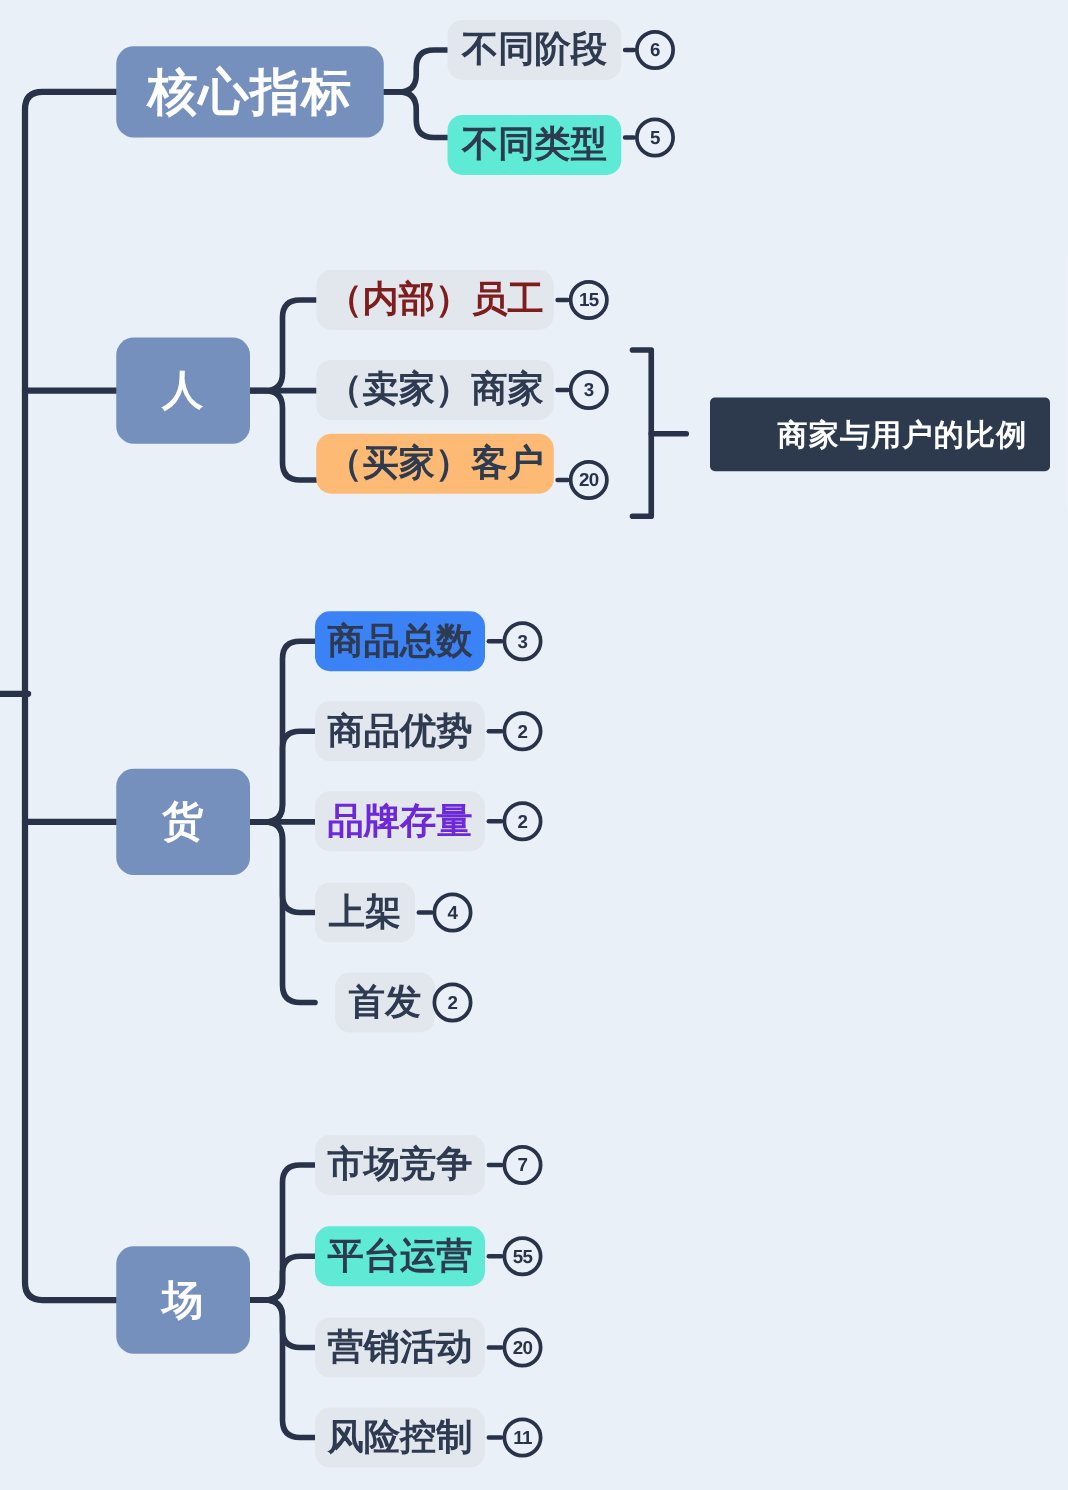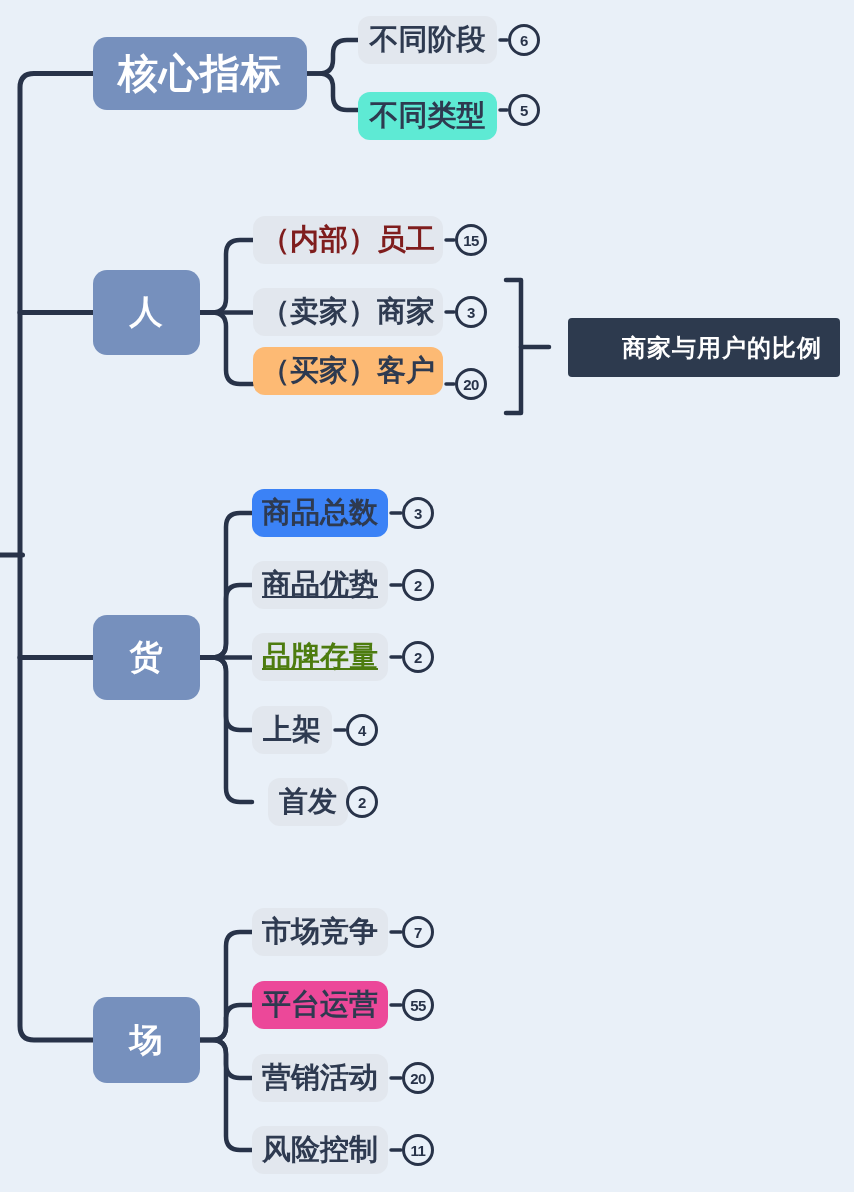--- a/index.html
+++ b/index.html
@@ -66,31 +66,31 @@
       <div class="node child-node" style="left: 253px; top: 216px; width: 190px; height: 48px; background: rgb(226, 231, 238); color: #7f1d1d;">（内部）员工</div>
       <div class="node badge" style="left: 455px; top: 224px; width: 32px; height: 32px; background: rgb(233, 240, 248); color: rgb(40, 51, 73); border: 3px solid rgb(40, 51, 73);">15</div>
       <div class="node child-node" style="left: 253px; top: 288px; width: 190px; height: 48px; background: rgb(226, 231, 238); color: rgb(46, 58, 80);">（卖家）商家</div>
       <div class="node badge" style="left: 455px; top: 296px; width: 32px; height: 32px; background: rgb(233, 240, 248); color: rgb(40, 51, 73); border: 3px solid rgb(40, 51, 73);">3</div>
       <div class="node child-node" style="left: 253px; top: 347px; width: 190px; height: 48px; background: #fdba74; color: rgb(46, 58, 80);">（买家）客户</div>
       <div class="node badge" style="left: 455px; top: 368px; width: 32px; height: 32px; background: rgb(233, 240, 248); color: rgb(40, 51, 73); border: 3px solid rgb(40, 51, 73);">20</div>
       <div class="node annotation-node" style="left: 568px; top: 318px; width: 272px; height: 59px; background: rgb(45, 58, 78); color: rgb(255, 255, 255);">商家与用户的比例</div>
       <div class="node branch-node single" style="left: 93px; top: 615px; width: 107px; height: 85px; background: rgb(118, 144, 189); color: rgb(255, 255, 255);">货</div>
       <div class="node child-node" style="left: 252px; top: 489px; width: 136px; height: 48px; background: #3b82f6; color: rgb(46, 58, 80);">商品总数</div>
       <div class="node badge" style="left: 402px; top: 497px; width: 32px; height: 32px; background: rgb(233, 240, 248); color: rgb(40, 51, 73); border: 3px solid rgb(40, 51, 73);">3</div>
-      <div class="node child-node" style="left: 252px; top: 561px; width: 136px; height: 48px; background: rgb(226, 231, 238); color: rgb(46, 58, 80); text-decoration: underline;">商品优势</div>
+      <div class="node child-node" style="left: 252px; top: 561px; width: 136px; height: 48px; background: rgb(226, 231, 238); color: rgb(46, 58, 80);">商品优势</div>
       <div class="node badge" style="left: 402px; top: 569px; width: 32px; height: 32px; background: rgb(233, 240, 248); color: rgb(40, 51, 73); border: 3px solid rgb(40, 51, 73);">2</div>
-      <div class="node child-node" style="left: 252px; top: 633px; width: 136px; height: 48px; background: rgb(226, 231, 238); color: #4d7c0f; text-decoration: underline;">品牌存量</div>
+      <div class="node child-node" style="left: 252px; top: 633px; width: 136px; height: 48px; background: rgb(226, 231, 238); color: #6d28d9;">品牌存量</div>
       <div class="node badge" style="left: 402px; top: 641px; width: 32px; height: 32px; background: rgb(233, 240, 248); color: rgb(40, 51, 73); border: 3px solid rgb(40, 51, 73);">2</div>
       <div class="node child-node" style="left: 252px; top: 706px; width: 80px; height: 48px; background: rgb(226, 231, 238); color: rgb(46, 58, 80);">上架</div>
       <div class="node badge" style="left: 346px; top: 714px; width: 32px; height: 32px; background: rgb(233, 240, 248); color: rgb(40, 51, 73); border: 3px solid rgb(40, 51, 73);">4</div>
       <div class="node child-node" style="left: 268px; top: 778px; width: 80px; height: 48px; background: rgb(226, 231, 238); color: rgb(46, 58, 80);">首发</div>
       <div class="node badge" style="left: 346px; top: 786px; width: 32px; height: 32px; background: rgb(233, 240, 248); color: rgb(40, 51, 73); border: 3px solid rgb(40, 51, 73);">2</div>
       <div class="node branch-node single" style="left: 93px; top: 997px; width: 107px; height: 86px; background: rgb(118, 144, 189); color: rgb(255, 255, 255);">场</div>
       <div class="node child-node" style="left: 252px; top: 908px; width: 136px; height: 48px; background: rgb(226, 231, 238); color: rgb(46, 58, 80);">市场竞争</div>
       <div class="node badge" style="left: 402px; top: 916px; width: 32px; height: 32px; background: rgb(233, 240, 248); color: rgb(40, 51, 73); border: 3px solid rgb(40, 51, 73);">7</div>
-      <div class="node child-node" style="left: 252px; top: 981px; width: 136px; height: 48px; background: #ec4899; color: rgb(46, 58, 80);">平台运营</div>
+      <div class="node child-node" style="left: 252px; top: 981px; width: 136px; height: 48px; background: #5eead4; color: rgb(46, 58, 80);">平台运营</div>
       <div class="node badge" style="left: 402px; top: 989px; width: 32px; height: 32px; background: rgb(233, 240, 248); color: rgb(40, 51, 73); border: 3px solid rgb(40, 51, 73);">55</div>
       <div class="node child-node" style="left: 252px; top: 1054px; width: 136px; height: 48px; background: rgb(226, 231, 238); color: rgb(46, 58, 80);">营销活动</div>
       <div class="node badge" style="left: 402px; top: 1062px; width: 32px; height: 32px; background: rgb(233, 240, 248); color: rgb(40, 51, 73); border: 3px solid rgb(40, 51, 73);">20</div>
       <div class="node child-node" style="left: 252px; top: 1126px; width: 136px; height: 48px; background: rgb(226, 231, 238); color: rgb(46, 58, 80);">风险控制</div>
       <div class="node badge" style="left: 402px; top: 1134px; width: 32px; height: 32px; background: rgb(233, 240, 248); color: rgb(40, 51, 73); border: 3px solid rgb(40, 51, 73);">11</div>
     </div>
 </div>
 
 </body></html>

